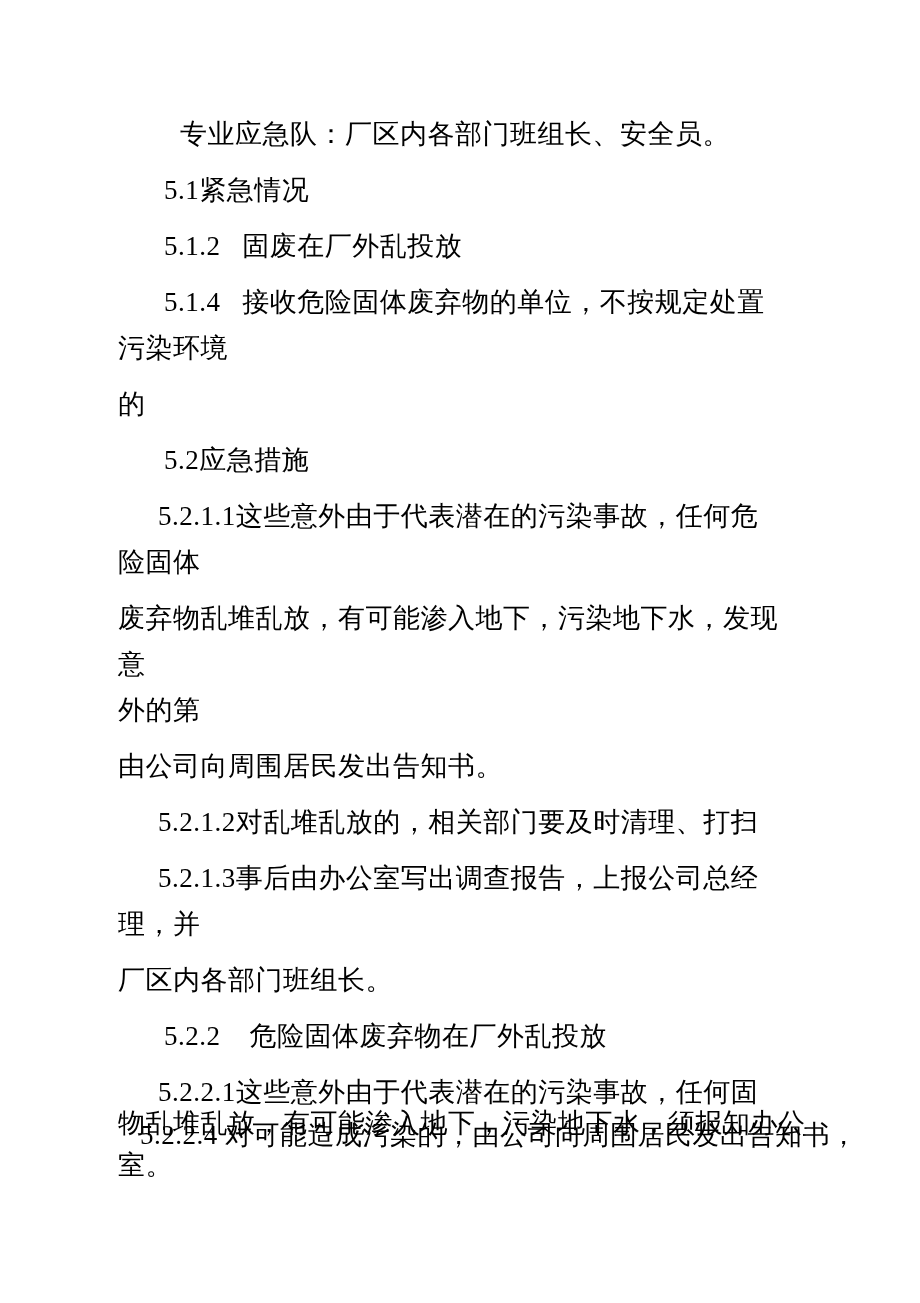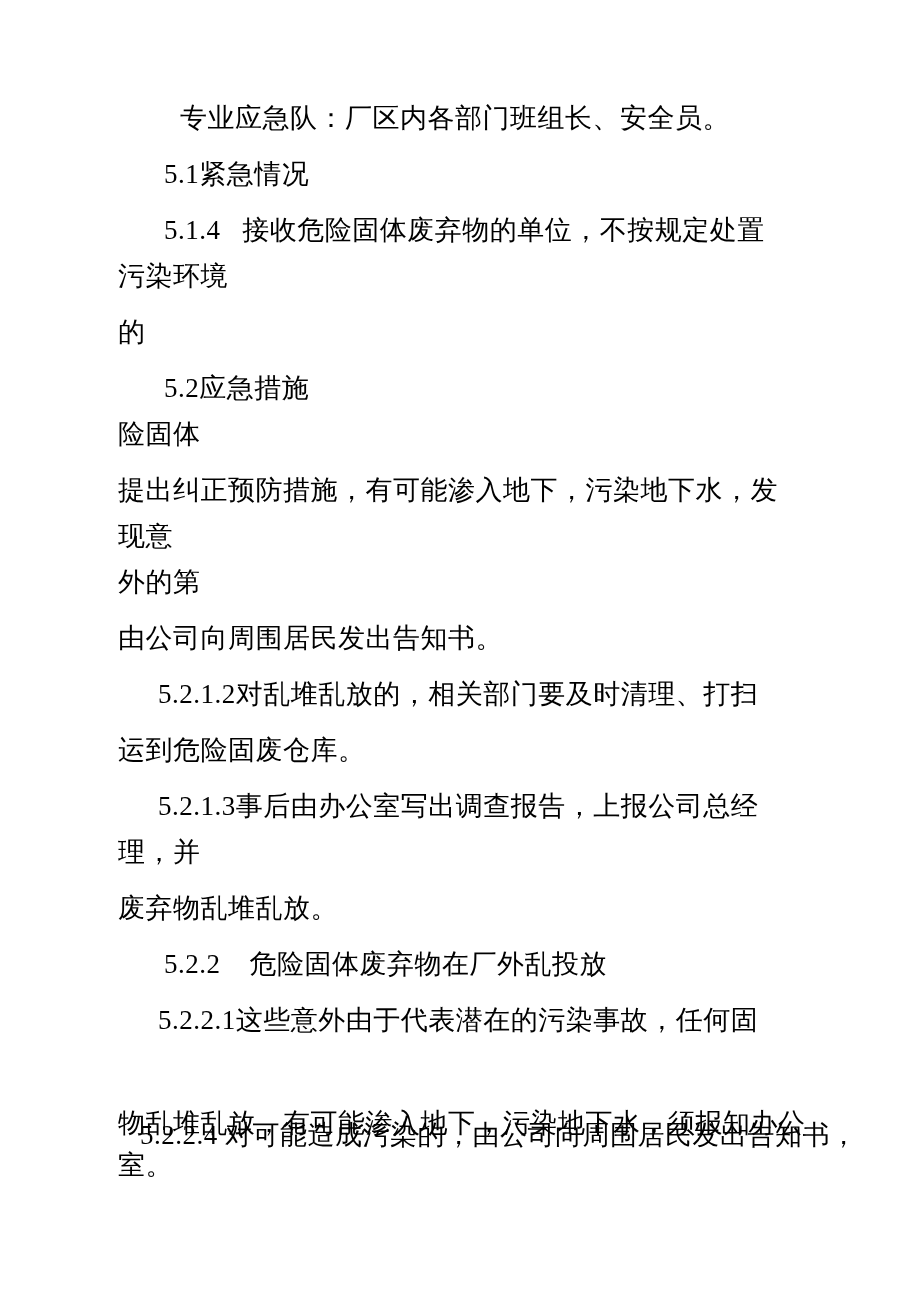--- a/index.html
+++ b/index.html
@@ -26,21 +26,21 @@
     padding: 95px 118px 0 118px;
     box-sizing: border-box;
   }
   .line {
     font-size: 27px;
     line-height: 46px;
     letter-spacing: 0.5px;
     white-space: pre-wrap;
     word-break: break-all;
   }
-  .indent-1 { text-indent: 62px; }
+  .indent-1 { text-indent: 62px; margin-top: 16px; }
   .indent-2 { text-indent: 46px; }
   .indent-3 { text-indent: 40px; }
   .indent-0 { text-indent: 0; }
   .gap-sm { margin-top: 10px; }
 
   
   .overlay-wrap {
     position: absolute;
     left: 0;
     top: 1096px;
@@ -59,33 +59,34 @@
   .ov-c { left: 118px; top: 46px; }
 </style>
 </head>
 <body>
 
 <div class="page">
 
   <div class="doc-body">
     <div class="line indent-1">专业应急队：厂区内各部门班组长、安全员。</div>
     <div class="line indent-2 gap-sm">5.1紧急情况</div>
+    <div class="line indent-2 gap-sm">5.1.2   固废在厂外乱投放</div>
     <div class="line indent-2 gap-sm">5.1.4   接收危险固体废弃物的单位，不按规定处置</div>
     <div class="line indent-0">污染环境</div>
     <div class="line indent-0 gap-sm">的</div>
     <div class="line indent-2 gap-sm">5.2应急措施</div>
+    <div class="line indent-3 gap-sm">5.2.1.1这些意外由于代表潜在的污染事故，任何危</div>
     <div class="line indent-0">险固体</div>
-    <div class="line indent-0 gap-sm">提出纠正预防措施，有可能渗入地下，污染地下水，发现意</div>
+    <div class="line indent-0 gap-sm">废弃物乱堆乱放，有可能渗入地下，污染地下水，发现意</div>
     <div class="line indent-0">外的第</div>
     <div class="line indent-0 gap-sm">由公司向周围居民发出告知书。</div>
     <div class="line indent-3 gap-sm">5.2.1.2对乱堆乱放的，相关部门要及时清理、打扫</div>
-    <div class="line indent-0 gap-sm">运到危险固废仓库。</div>
     <div class="line indent-3 gap-sm">5.2.1.3事后由办公室写出调查报告，上报公司总经</div>
     <div class="line indent-0">理，并</div>
-    <div class="line indent-0 gap-sm">废弃物乱堆乱放。</div>
+    <div class="line indent-0 gap-sm">厂区内各部门班组长。</div>
     <div class="line indent-2 gap-sm">5.2.2    危险固体废弃物在厂外乱投放</div>
     <div class="line indent-3 gap-sm">5.2.2.1这些意外由于代表潜在的污染事故，任何固</div>
 
   </div>
 
   <div class="overlay-wrap">
     <div class="overlay-line ov-a">物乱堆乱放，有可能渗入地下，污染地下水，须报知办公</div>
     <div class="overlay-line ov-b">5.2.2.4 对可能造成污染的，由公司向周围居民发出告知书，</div>
     <div class="overlay-line ov-c">室。</div>
   </div>

